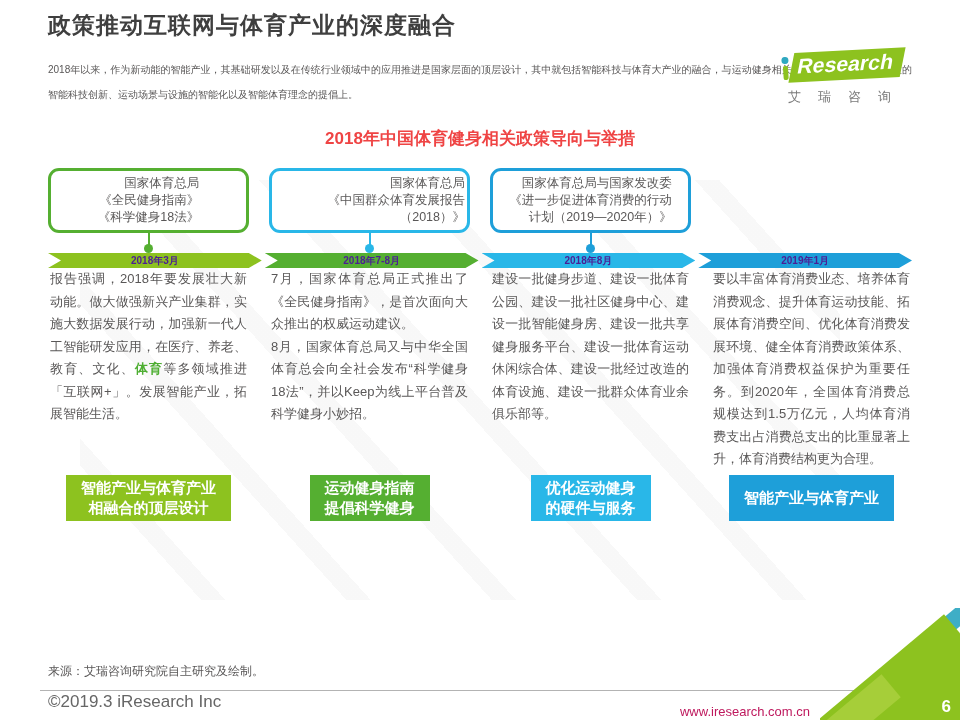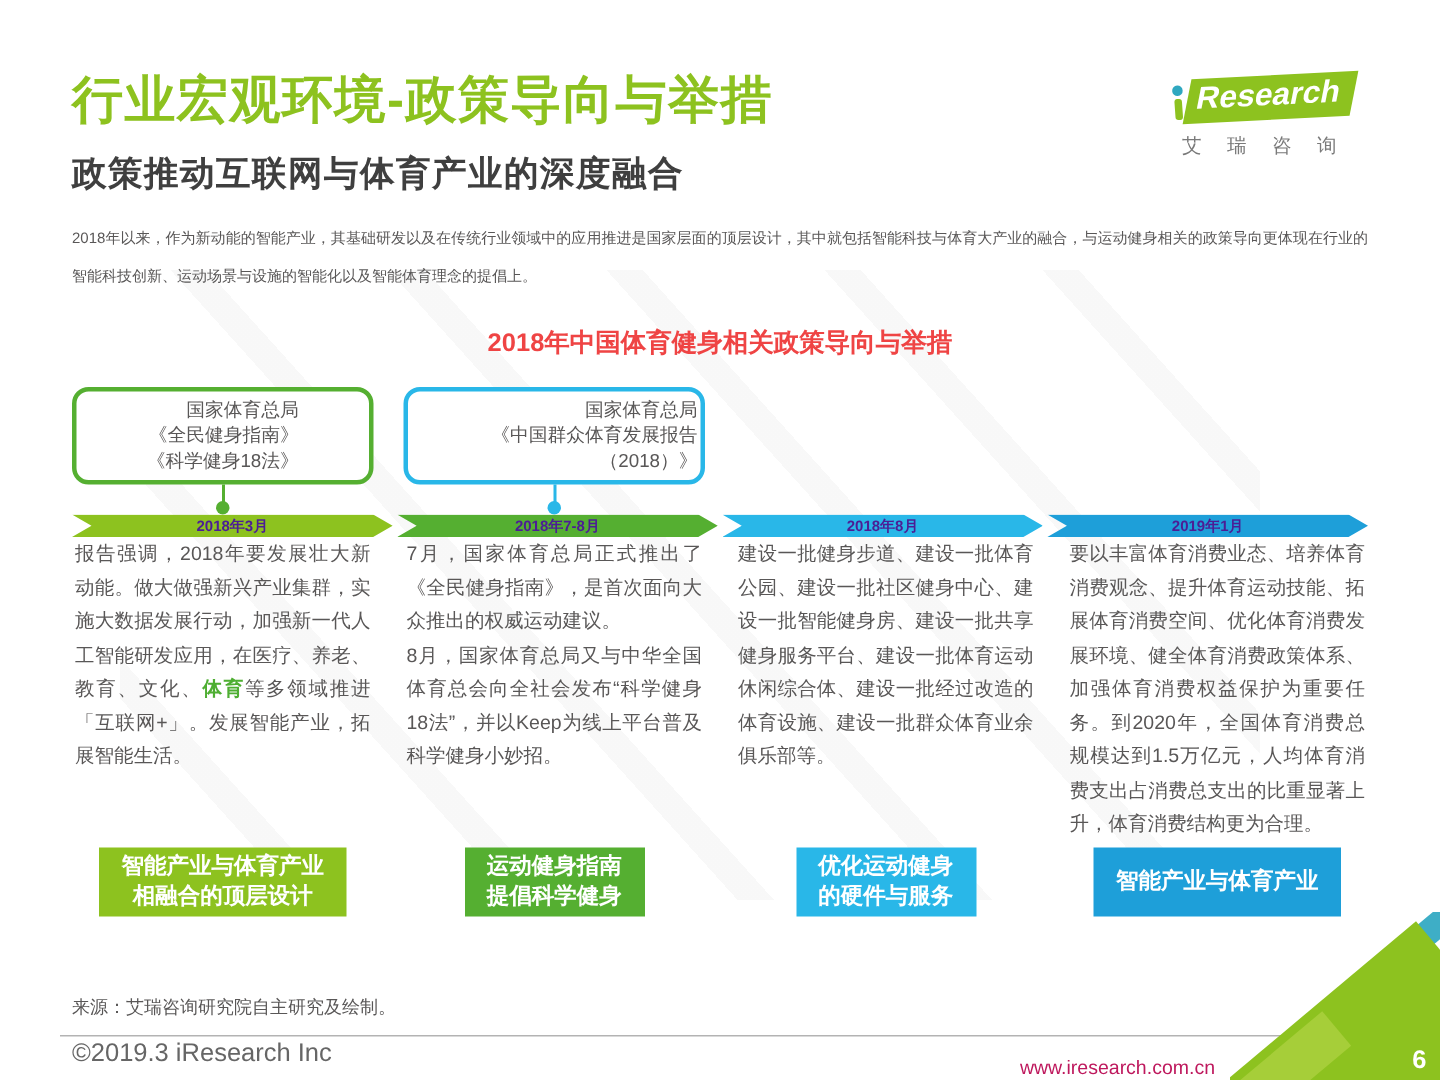--- a/index.html
+++ b/index.html
@@ -97,37 +97,43 @@
       <div class="logo-i">
         <span class="i-dot"></span>
         <span class="i-stem"></span>
       </div>
       <div class="logo-box">Research</div>
     </div>
     <div class="logo-cn">艾瑞咨询</div>
   </div>
 
   <div class="content">
-    <h1 class="title">行业宏观环境-政策导向与举措</h1>
     <h2 class="subtitle">政策推动互联网与体育产业的深度融合</h2>
     <p class="intro">2018年以来，作为新动能的智能产业，其基础研发以及在传统行业领域中的应用推进是国家层面的顶层设计，其中就包括智能科技与体育大产业的融合，与运动健身相关的政策导向更体现在行业的智能科技创新、运动场景与设施的智能化以及智能体育理念的提倡上。</p>
 
     <div class="section-title">2018年中国体育健身相关政策导向与举措</div>
 
     <div class="row4">
       <div class="policy-cell" style="--c: #55AF31;">
         <div class="policy-box">国家体育总局
 《全民健身指南》
 《科学健身18法》</div>
         <div class="connector"></div>
         <div class="conn-dot"></div>
       </div>
       <div class="policy-cell" style="--c: #29B7E8;">
         <div class="policy-box">国家体育总局
 《中国群众体育发展报告（2018）》</div>
+        <div class="connector"></div>
+        <div class="conn-dot"></div>
+      </div>
+      <div class="policy-cell" style="--c: #1E9FD9;">
+        <div class="policy-box">国家体育总局与国家发改委
+《进一步促进体育消费的行动
+计划（2019—2020年）》</div>
         <div class="connector"></div>
         <div class="conn-dot"></div>
       </div>
     </div>
 
     <div class="arrows">
       <div class="arrow" style="--c: #8DC21F;">2018年3月</div>
       <div class="arrow" style="--c: #55AF31;">2018年7-8月</div>
       <div class="arrow" style="--c: #29B7E8;">2018年8月</div>
       <div class="arrow" style="--c: #1E9FD9;">2019年1月</div>

